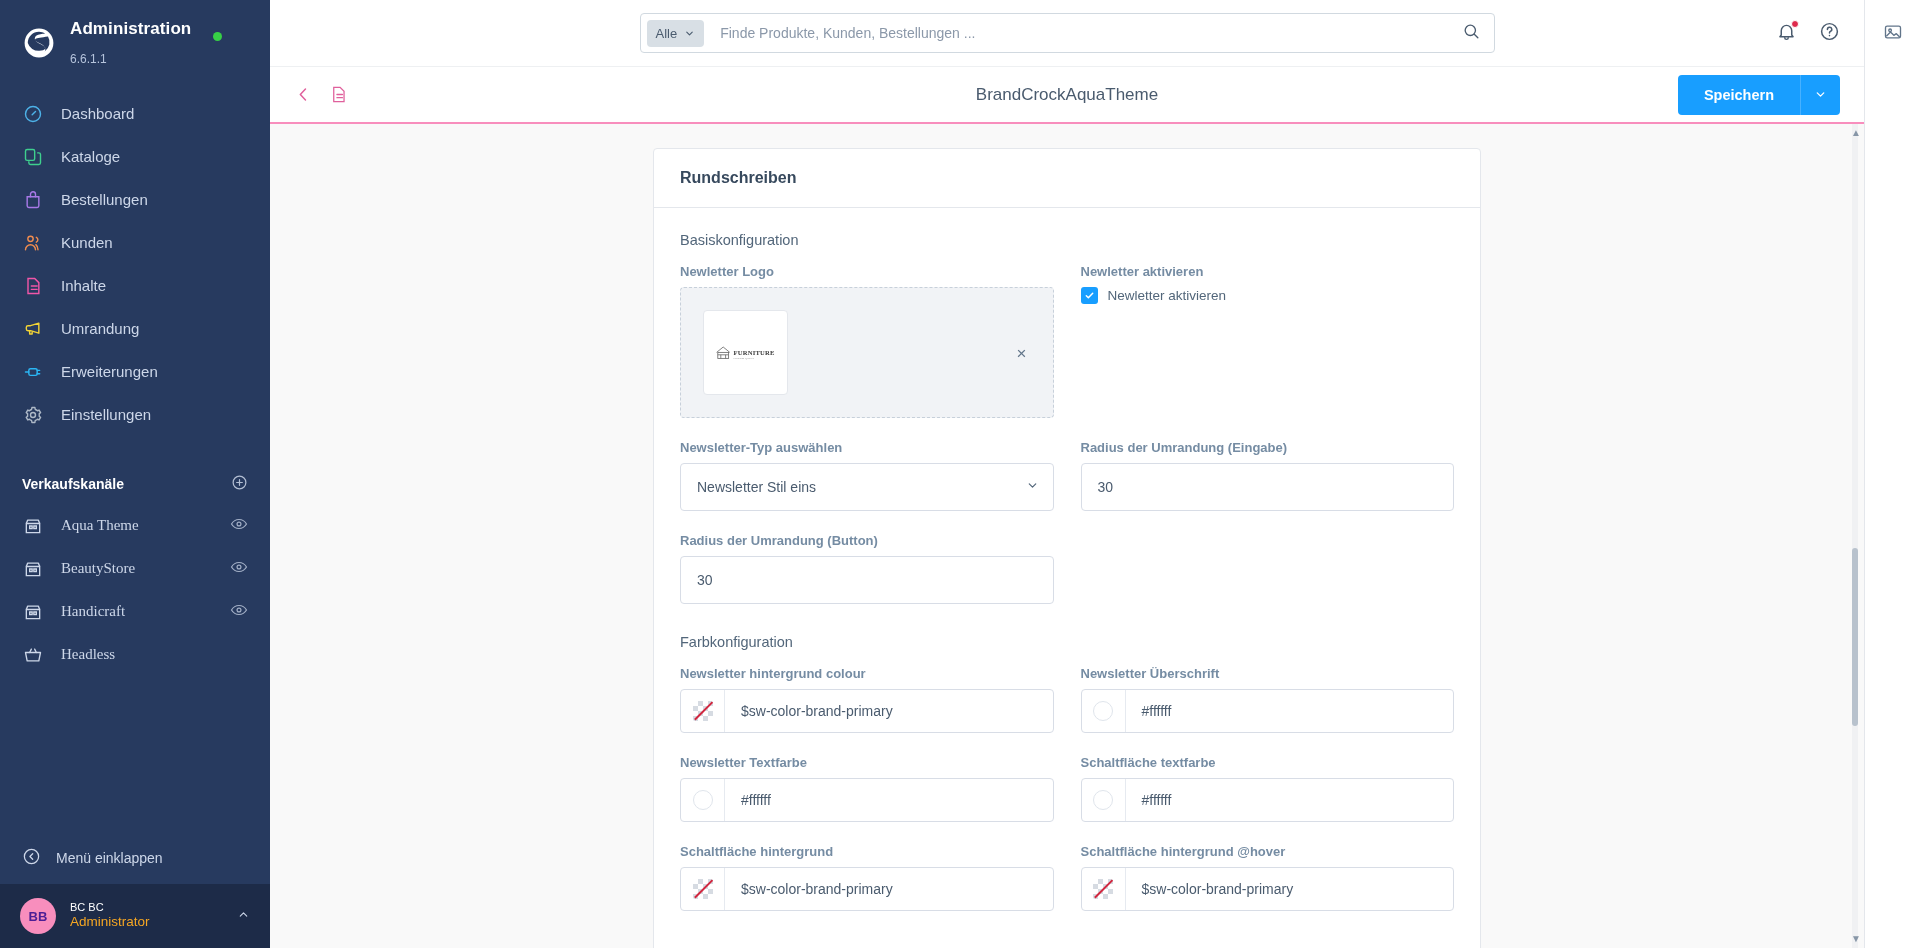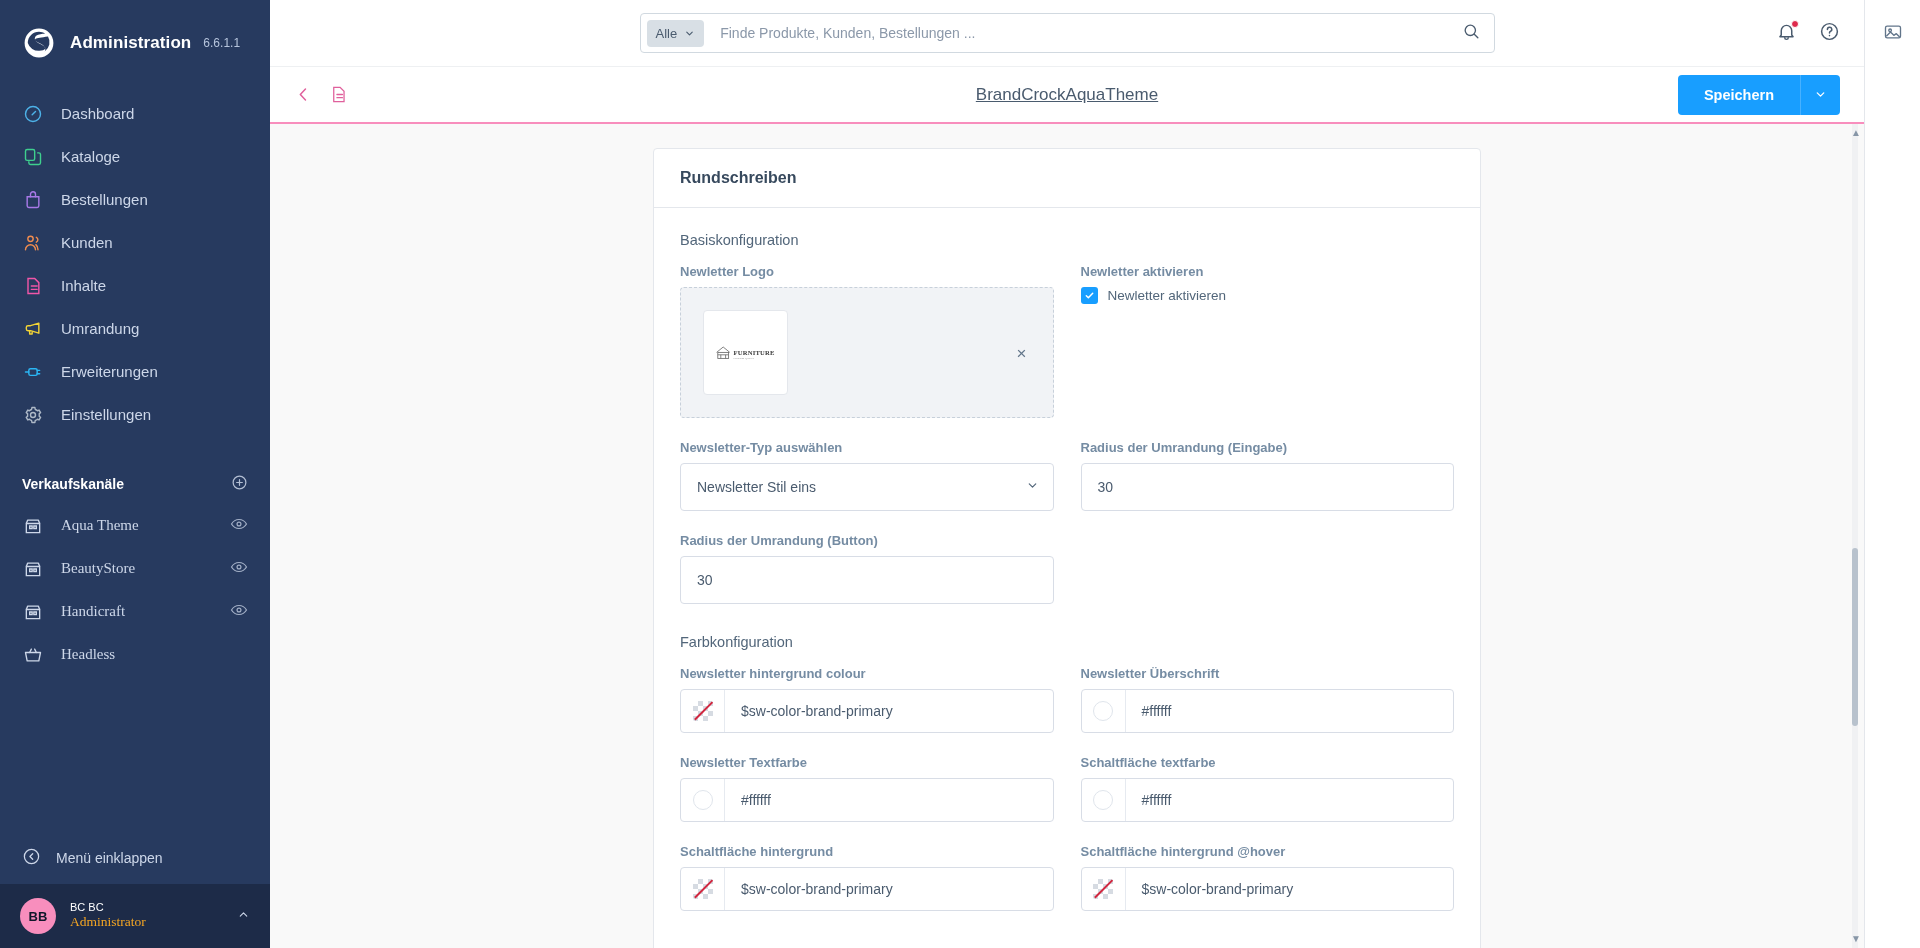--- a/index.html
+++ b/index.html
@@ -15,21 +15,21 @@
     width: 270px; height: 948px; background: #273a5f;
     display: flex; flex-direction: column; flex: 0 0 270px;
     position: relative;
   }
   .sw-brand {
     display: flex; align-items: center; gap: 14px;
     padding: 20px 20px 0 22px; height: 66px;
     position: relative;
   }
   .sw-logo { width: 34px; height: 34px; flex: 0 0 34px; }
-  .brand-text { display: flex; line-height: 1.1; gap: 12px; }
+  .brand-text { display: flex; flex-direction: column; line-height: 1.1; gap: 12px; }
   .brand-title { color: #fff; font-size: 17px; font-weight: bold; letter-spacing: .1px; }
   .brand-version { color: #b6c4dc; font-size: 12px; margin-top: 3px; }
   .status-dot {
     width: 9px; height: 9px; border-radius: 50%;
     background: #37d046; margin-left: 8px; margin-top: -14px;
   }
 
   .nav { margin-top: 26px; }
   .nav-item {
     display: flex; align-items: center; gap: 17px;
@@ -58,27 +58,27 @@
     margin-top: auto; display: flex; align-items: center; gap: 15px;
     padding: 0 22px; height: 52px; color: #cdd7e9; font-size: 14px;
     cursor: pointer;
   }
   .user-row {
     display: flex; align-items: center; gap: 14px;
     background: #1d2b48; height: 64px; padding: 0 20px; cursor: pointer;
   }
   .avatar {
     width: 36px; height: 36px; border-radius: 50%; background: #f88ebd;
-    color: #0f172a; font-size: 13px; font-weight: bold;
+    color: #4c1d95; font-size: 13px; font-weight: bold;
     display: flex; align-items: center; justify-content: center;
     flex: 0 0 36px;
   }
   .user-meta { display: flex; flex-direction: column; line-height: 1.25; flex: 1; }
   .user-name { color: #fff; font-size: 11px; font-weight: normal; }
-  .user-role { color: #f5a623; font-size: 13.5px; font-family: Liberation Serif, serif; }
+  .user-role { color: #f5a623; font-size: 13.5px; }
   .caret-up { color: #cdd7e9; font-size: 12px; }
 
   
   .main { flex: 1; display: flex; flex-direction: column; background: #f9f9f9; min-width: 0; position: relative;}
 
   .topbar {
     height: 66px; background: #fff; display: flex; align-items: center;
     justify-content: center; position: relative; flex: 0 0 66px;
   }
   .search-wrap {
@@ -110,21 +110,21 @@
   .smart-bar {
     height: 58px; background: #fff; border-top: 1px solid #eef0f2;
     display: flex; align-items: center; position: relative;
     padding: 0 24px; flex: 0 0 58px;
     border-bottom: 2px solid #f88ebd;
   }
   .sb-left { display: flex; align-items: center; gap: 16px; }
   .sb-icon { cursor: pointer; color: #e0609c; display:flex; }
   .sb-title {
     position: absolute; left: 0; right: 0; text-align: center;
-    font-size: 17px; color: #4a5b6e; pointer-events: none; text-decoration: underline;
+    font-size: 17px; color: #4a5b6e; pointer-events: none;
   }
   .sb-right { margin-left: auto; display: flex; align-items: center; z-index: 2; }
   .btn-primary {
     background: #189eff; color: #fff; border: none; height: 40px;
     padding: 0 26px; font-size: 14.5px; font-weight: bold; cursor: pointer;
     border-radius: 4px 0 0 4px; font-family: inherit;
   }
   .btn-split {
     background: #189eff; color: #fff; border: none; border-left: 1px solid #47b1ff;
     height: 40px; width: 40px; cursor: pointer; border-radius: 0 4px 4px 0;

